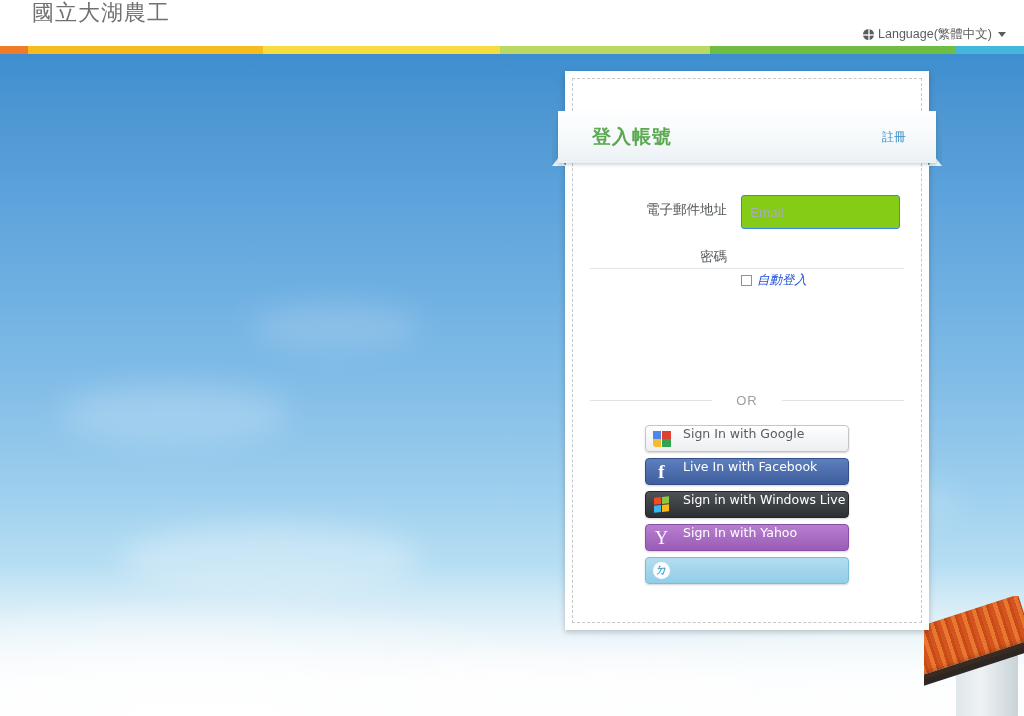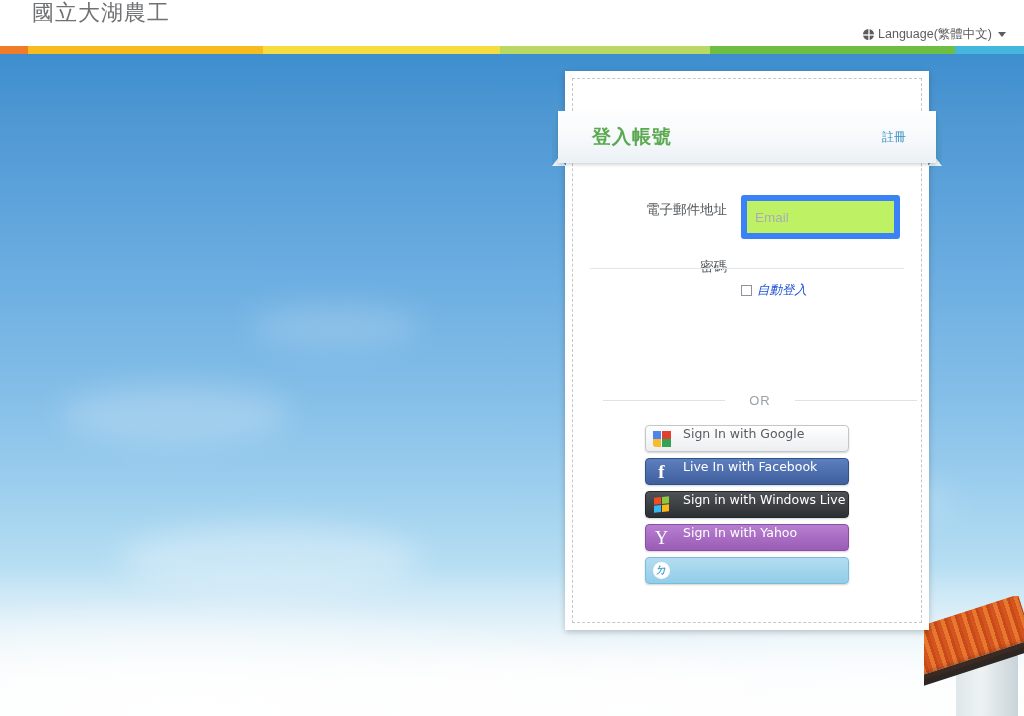--- a/index.html
+++ b/index.html
@@ -142,22 +142,22 @@
   #form-area{ position:absolute; left:0; top:124px; width:408px;margin-left:48px; }
   .field-row{
     display:flex; align-items:flex-start; margin-bottom:13px;
   }
   .field-label{
     width:128px; text-align:right; padding-right:14px; padding-top:6px;
     font-size:13.5px; color:#555a5e;
     font-family:"DejaVu Sans","Liberation Sans", sans-serif;
   }
   .field-input{
-    width:159px; height:27px; border:6px solid #3b82f6; border-radius:3px;
-    background:#bef264; font-size:13.5px; color:#555; padding:16px 8px;
+    width:159px; height:27px; border:1px solid #3b82f6; border-radius:3px;
+    background:#84cc16; font-size:13.5px; color:#555; padding:16px 8px;
     font-family:"Liberation Sans", sans-serif; outline:none;
   }
   .field-input::placeholder{ color:#a8aeb3; }
   #opts-row{ display:flex; }
   #opts-spacer{ width:128px; }
   #remember-wrap{ display:flex; align-items:center; gap:5px; cursor:pointer; }
   #remember-box{
     width:11px;height:11px;border:1px solid #8d9399;background:#fff;
     display:inline-block; flex:0 0 auto;
   }
@@ -183,21 +183,21 @@
   #submit-btn{
     display:inline-block; padding:7px 19px; border-radius:4px;
     background:linear-gradient(to bottom,#62bb52,#47a03c);
     border:1px solid #3d8f33; color:#fff; font-size:13.5px; cursor:pointer;
     font-family:"DejaVu Sans","Liberation Sans", sans-serif;
     box-shadow:0 1px 1px rgba(0,0,0,.12);
   }
 
   
   #or-row{
-    position:absolute; left:38px; top:322px; width:314px;
+    position:absolute; left:25px; top:322px; width:314px;
     display:flex; align-items:center; gap:24px;
   }
   #or-row .rule{ flex:1; height:1px; background:#dfe3e6; }
   #or-text{ font-size:13px; color:#9aa0a5; letter-spacing:1px; }
 
   
   #social-list{
     position:absolute; left:80px; top:354px; width:204px;
     display:flex; flex-direction:column; gap:6px;
   }

